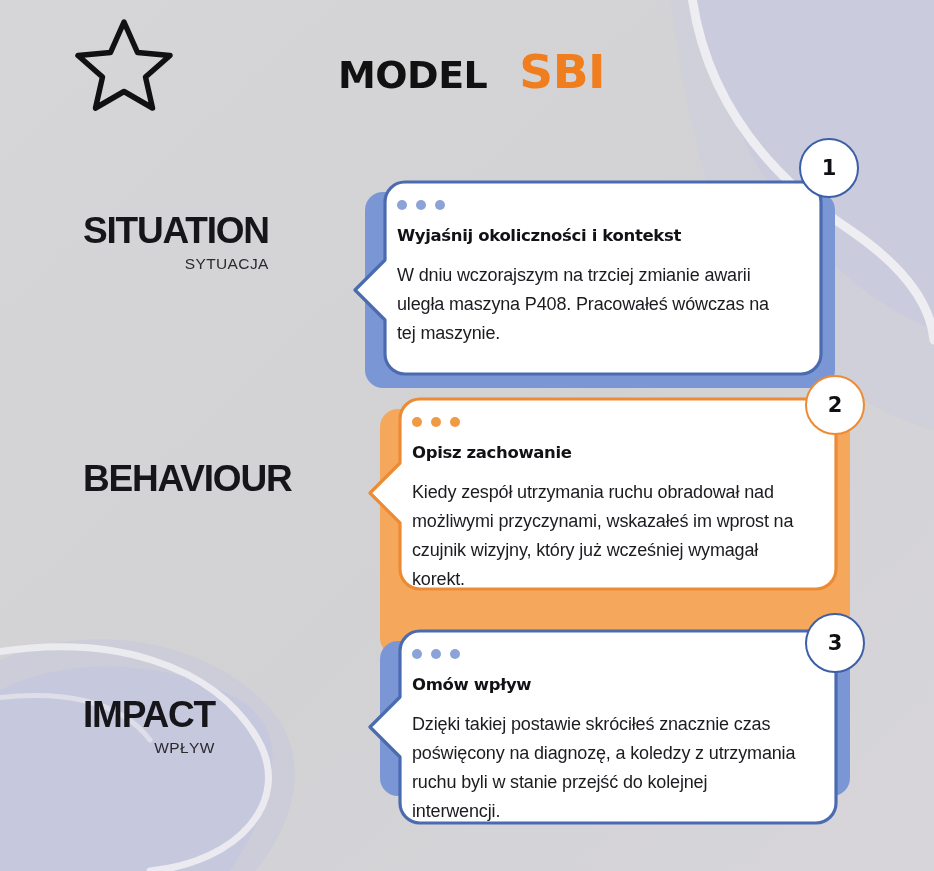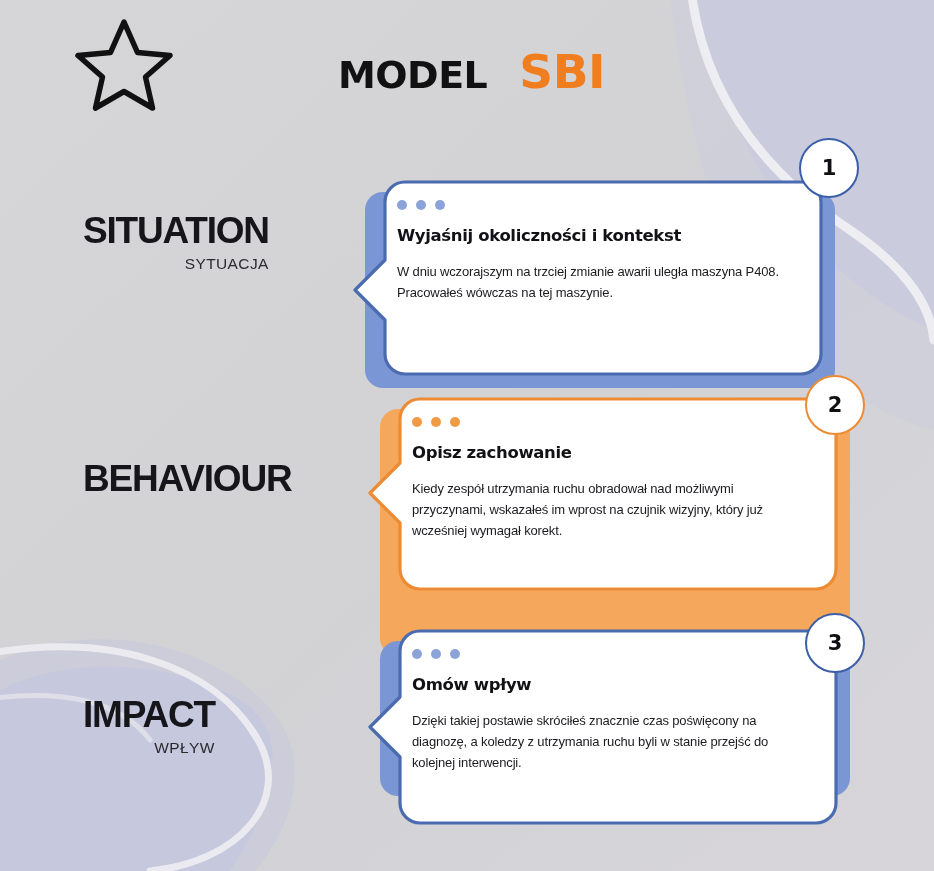--- a/index.html
+++ b/index.html
@@ -125,21 +125,21 @@
   }
   .card-heading {
     font-size: 16.5px;
     font-weight: bold;
     color: #121216;
     letter-spacing: -0.35px;
     margin-bottom: 16px;
     font-family: "DejaVu Sans", sans-serif;
   }
   .card-body {
-    font-size: 13px;
+    font-size: 18px;
     color: #1b1b20;
     line-height: 1.62;
     letter-spacing: -0.15px;
     max-width: 420px;
     font-family: "Liberation Sans", sans-serif;
   }
 
   #card-1 { left: 353px; top: 148px; width: 470px; height: 196px; margin-top: 32px; }
   #card-2 { left: 368px; top: 397px; width: 470px; height: 247px; }
   #card-3 { left: 368px; top: 629px; width: 470px; height: 155px; }

